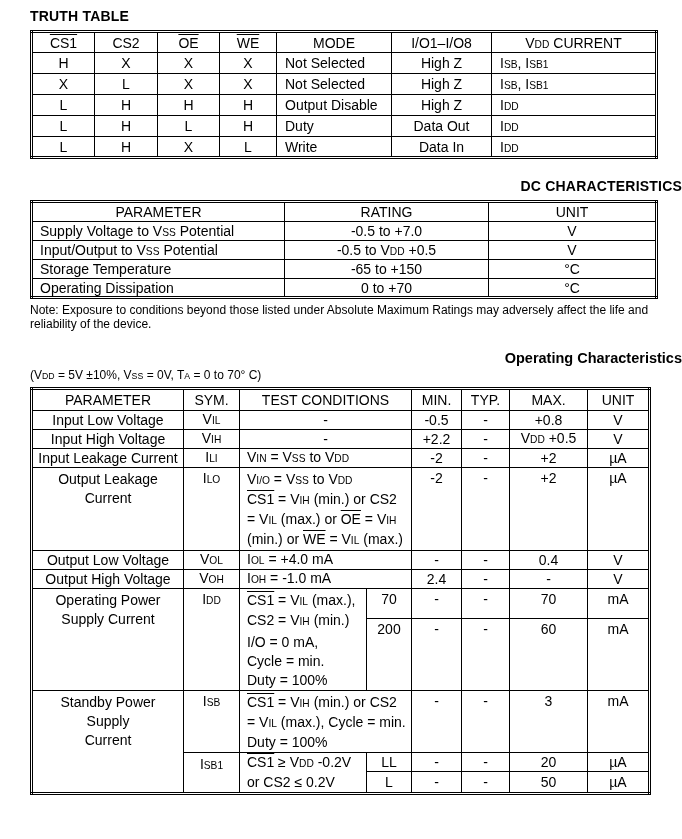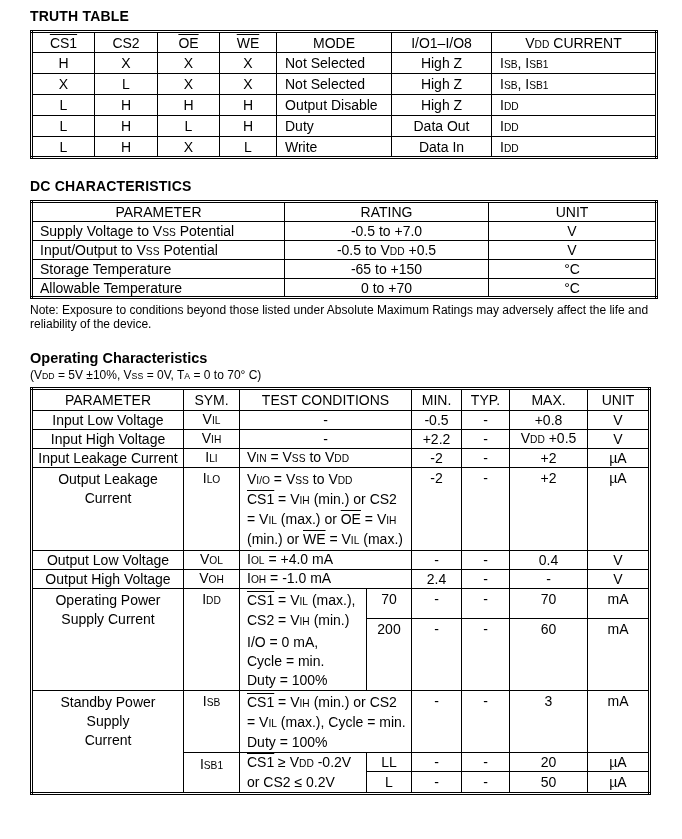--- a/index.html
+++ b/index.html
@@ -43,21 +43,21 @@
   .oc td.lft { text-align: center; }
   .oc td.cond { text-align: left; padding-left: 7px; }
   .oc tr.vt td { vertical-align: top; padding-top: 2px; }
   .oc td.tall { line-height: 19px; }
   .cond-p1 { height: 42px; }
 
   .ov { text-decoration: overline; }
   .sc { font-size: 73%; }
 
   .note { font-size: 12px; line-height: 14px; width: 648px; margin: 4px 0 0 0; }
-  .gap1 { margin-top: 19px; }
+  .gap1 { margin-top: 19px; text-align: right; }
   .gap2 { margin-top: 14px; }
   .subtitle { font-size: 12px; margin: 2px 0 5px 0; }
 </style>
 </head>
 <body>
 
 <div class="page">
 
   <div class="h-caps">TRUTH TABLE</div>
 
@@ -153,21 +153,21 @@
       <td class="lft">Input/Output to V<span class="sc">SS</span> Potential</td>
       <td>-0.5 to V<span class="sc">DD</span> +0.5</td>
       <td>V</td>
     </tr>
     <tr>
       <td class="lft">Storage Temperature</td>
       <td>-65 to +150</td>
       <td>°C</td>
     </tr>
     <tr>
-      <td class="lft">Allowable Temperature</td>
+      <td class="lft">Operating Dissipation</td>
       <td>0 to +70</td>
       <td>°C</td>
     </tr>
   </tbody>
     </table>
 
   <p class="note">Note: Exposure to conditions beyond those listed under Absolute Maximum Ratings may adversely affect the life and reliability  of the device.</p>
 
   <div class="h-sub gap1" style="margin-bottom:2px">Operating Characteristics</div>
   <div class="subtitle">(V<span class="sc">DD</span> = 5V ±10%, V<span class="sc">SS</span> = 0V, T<span class="sc">A</span> = 0 to 70° C)</div>

